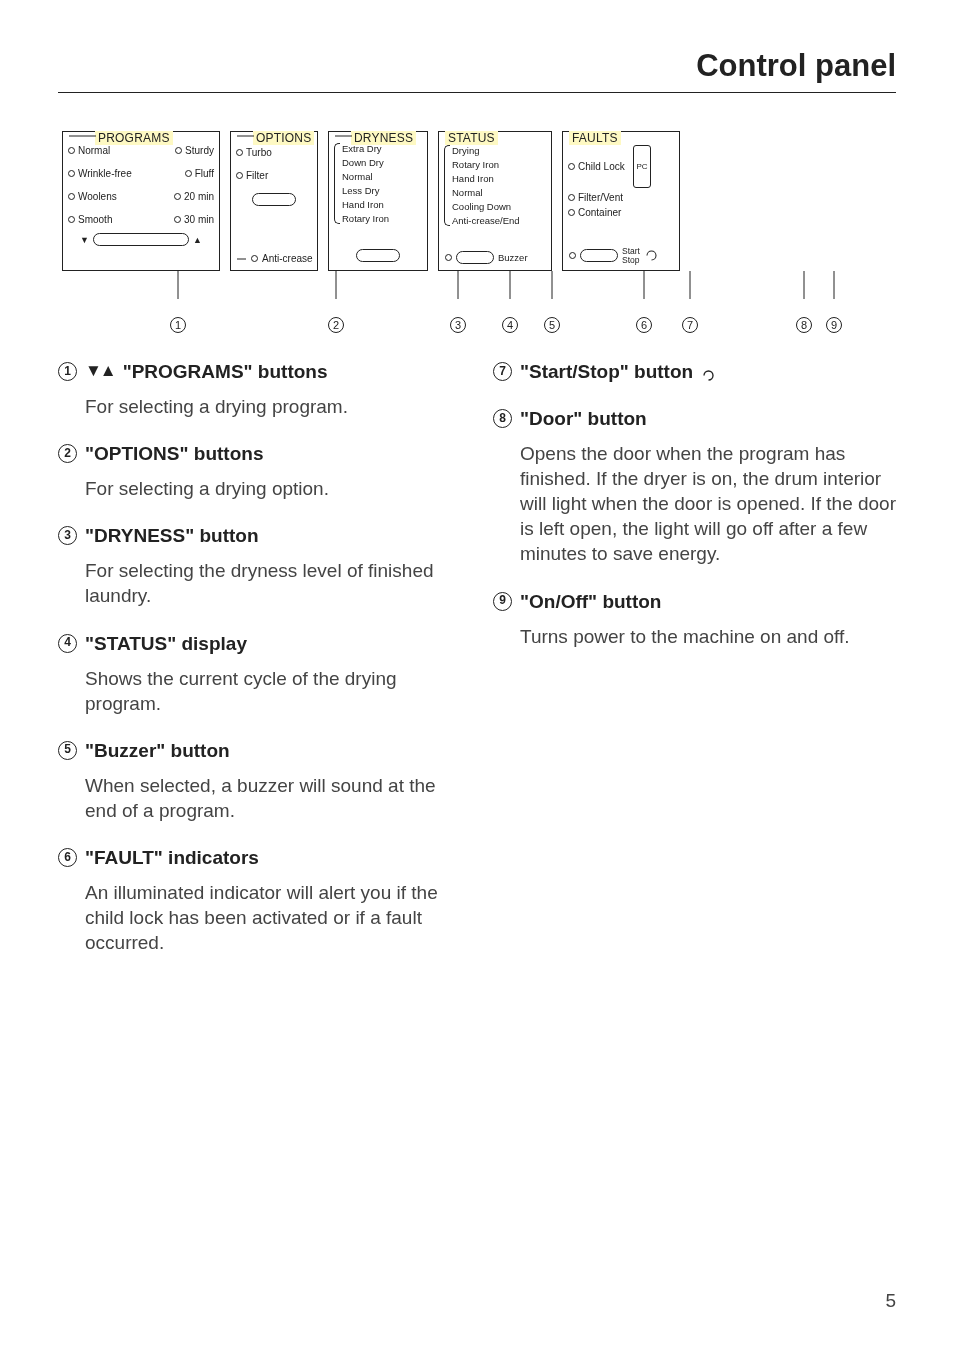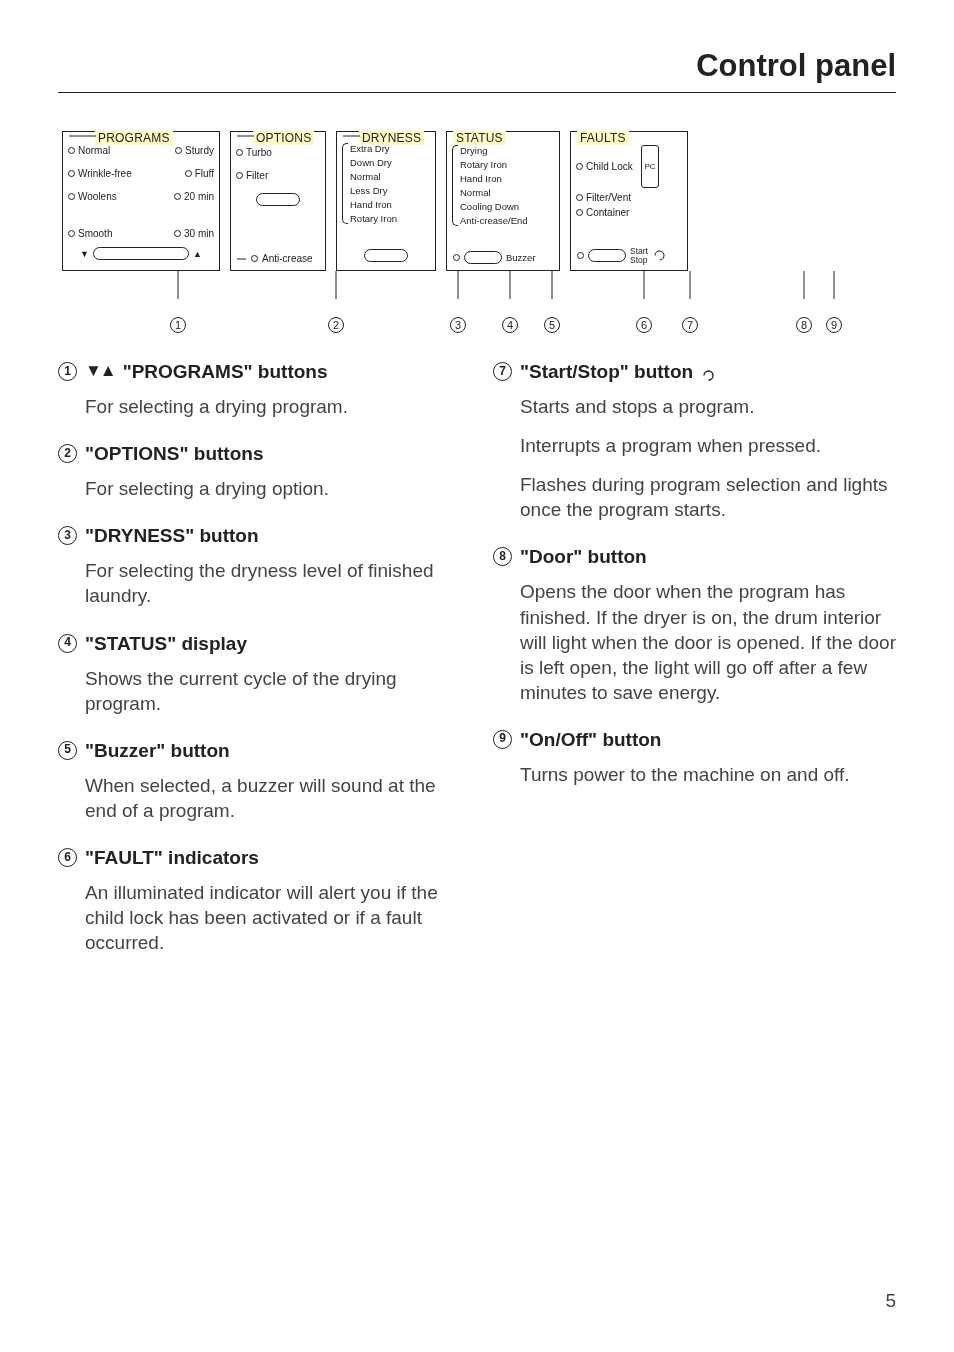--- a/index.html
+++ b/index.html
@@ -146,39 +146,39 @@
         <div class="opt-row" style="margin-top:12px;">
           <span class="opt">
               <span class="o"></span>
               <span>Woolens</span>
             </span>
           <span class="opt">
               <span class="o"></span>
               <span>20 min</span>
             </span>
         </div>
-        <div class="opt-row" style="margin-top:26px;">
+        <div class="opt-row" style="margin-top:12px;">
           <span class="opt">
               <span class="o"></span>
               <span>Smooth</span>
             </span>
           <span class="opt">
               <span class="o"></span>
               <span>30 min</span>
             </span>
         </div>
         <div style="display:flex; align-items:center; justify-content:center; gap:4px; margin-top:8px;">
           <span class="arrow">▼</span>
           <span class="pillbtn" style="width:96px;"></span>
           <span class="arrow">▲</span>
         </div>
       </div>
     </div>
 
-    <div class="group" style="width:96px; height:140px;">
+    <div class="group" style="width:88px; height:140px;">
       <span class="group-hdr" style="left:22px;">OPTIONS</span>
       <svg style="position:absolute; left:6px; top:-1px;" width="18" height="10">
           <line class="lead-line" x1="0" y1="5" x2="17" y2="5"></line>
         </svg>
       <div style="margin-top:12px; display:flex; flex-direction:column; gap:12px; align-items:flex-start;">
         <span class="opt">
             <span class="o"></span>
             <span>Turbo</span>
           </span>
         <span class="opt">
@@ -349,25 +349,20 @@
     </div>
   <div class="col" id="col-right">
       <div class="item">
         <div class="item-head">
           <span class="circ-num">7</span>
           <span> "Start/Stop" button</span>
           <span class="arc-icon sym"><svg viewBox="0 0 20 20">
               <path d="M4 10 A6 6 0 1 1 10 16" fill="none" stroke="#222" stroke-width="1.8"></path>
             </svg></span>
         </div>
-        <div class="item-body">
-          <p>Starts and stops a program.</p>
-          <p>Interrupts a program when pressed.</p>
-          <p>Flashes during program selection and lights once the program starts.</p>
-        </div>
       </div>
       <div class="item">
         <div class="item-head">
           <span class="circ-num">8</span>
           <span> "Door" button</span>
         </div>
         <div class="item-body">
           <p>Opens the door when the program has finished. If the dryer is on, the drum interior will light when the door is opened. If the door is left open, the light will go off after a few minutes to save energy.</p>
         </div>
       </div>

